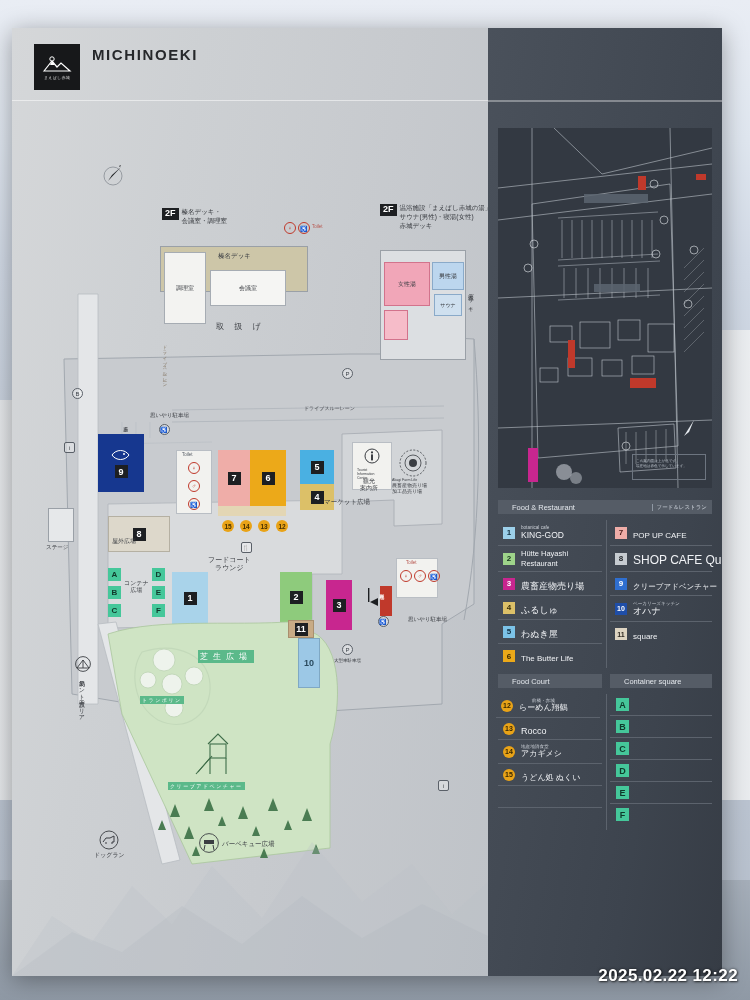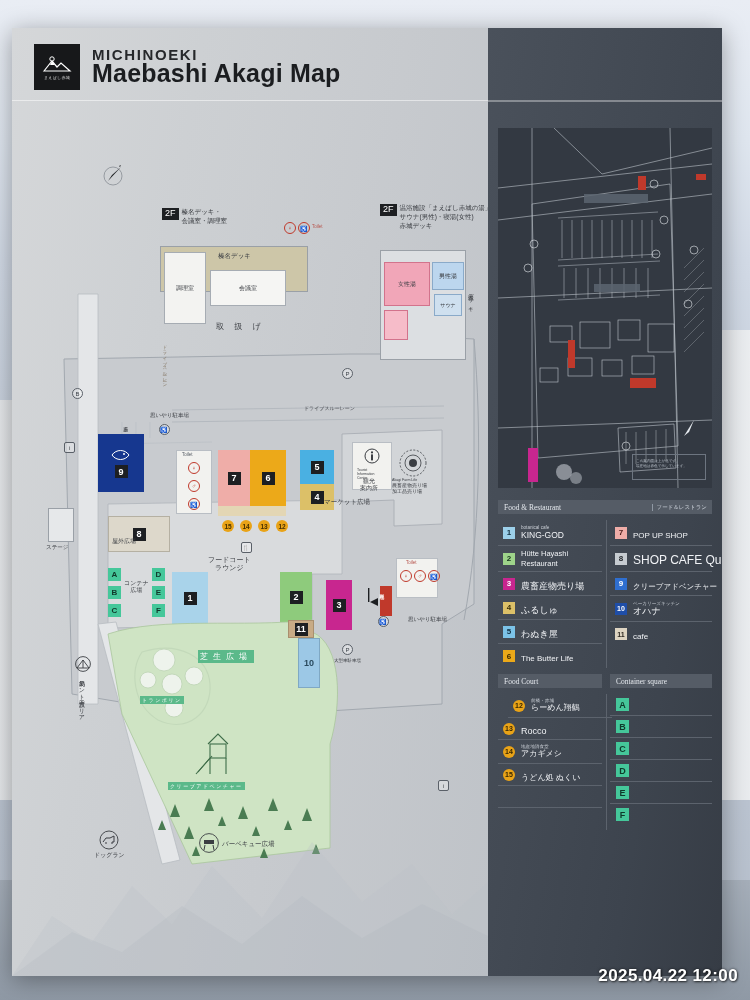--- a/index.html
+++ b/index.html
@@ -46,21 +46,21 @@
     letter-spacing:.2px; color:#1b1d20; white-space:nowrap; }
   #header-rule { position:absolute; left:0; top:72px; width:476px; height:1px;
     background:rgba(255,255,255,.5); }
 
   
   #mapwrap { position:absolute; left:0; top:76px; width:476px; height:872px; }
   .lbl { position:absolute; color:#3a3d42; white-space:nowrap; line-height:1.15; }
   .lbl-v { writing-mode:vertical-rl; }
 
   .floor-tag { position:absolute; display:flex; align-items:flex-start; gap:3px; }
-  .floor-num { background:#1d1f22; color:#fff; font-size:9px; font-weight:normal;
+  .floor-num { background:#1d1f22; color:#fff; font-size:9px; font-weight:bold;
     padding:1px 3px; line-height:1.1; }
   .floor-txt { font-size:6.5px; color:#34373c; line-height:1.35; }
 
   .bld { position:absolute; border:1px solid #9aa0a7; }
   .rm  { position:absolute; border:1px solid #a6acb3; display:flex;
     align-items:center; justify-content:center; font-size:6px; color:#3a3d42; }
 
   .shop { position:absolute; display:flex; align-items:center; justify-content:center; }
   .shop .n { width:13px; height:13px; background:#1d1f22; color:#fff; font-size:9px;
     font-weight:bold; display:flex; align-items:center; justify-content:center; }
@@ -90,21 +90,21 @@
   #aerial { position:absolute; left:10px; top:100px; width:214px; height:360px;
     background:#333942; overflow:hidden; }
   #aerial svg { display:block; }
   #aerial-info { position:absolute; right:6px; bottom:8px; width:74px; height:26px;
     border:1px solid #6d7580; }
   #aerial-info .t { color:#b9c0c9; font-size:3.6px; padding:4px 3px; line-height:1.5; }
 
   
   .sec-head { position:absolute; height:14px; background:#555c66;
     display:flex; align-items:center; }
-  .sec-head .en { color:#e3e7ec; font-size:7.5px; padding-left:6px;font-family:Liberation Serif, serif; }
+  .sec-head .en { color:#e3e7ec; font-size:7.5px; padding-left:14px; }
   .sec-head .jp { color:#cfd5dd; font-size:5.5px; position:absolute; right:5px;
     padding-left:4px; border-left:1px solid #8f98a3; }
 
   .ltable { position:absolute; }
   .lrow { position:absolute; display:flex; align-items:center;
     border-bottom:1px solid #5c636d; }
   .lrow .bdg { width:12px; height:12px; flex:0 0 12px; font-size:8px; font-weight:bold;
     display:flex; align-items:center; justify-content:center; margin-left:5px; }
   .lrow .bdg.circ { border-radius:50%; background:#e9a317; color:#3a2800; font-size:7px; }
   .lrow .txts { margin-left:6px; }
@@ -139,21 +139,20 @@
     <div id="header">
       <div id="logo-badge">
         <svg width="30" height="20" viewBox="0 0 30 20" aria-hidden="true">
           <circle cx="10" cy="5" r="2.2" fill="none" stroke="#fff" stroke-width="1"></circle>
           <path d="M2 17 L10 7 L15 13 L19 9 L28 17 Z" fill="none" stroke="#fff" stroke-width="1.2"></path>
           <path d="M10 7 L13 11 L8 11 Z" fill="#fff"></path>
         </svg>
         <span id="logo-sub">まえばし赤城</span>
       </div>
       <div id="michinoeki">MICHINOEKI</div>
-      <div id="map-title">Maebashi Akagi Map</div>
     </div>
     <div id="header-rule"></div>
 
     <div id="mapwrap">
 
       <svg width="476" height="872" style="position:absolute;left:0;top:0" aria-hidden="true">
 
         <path d="M52 255 L338 250 L372 250 L372 230 L462 235 L462 500 L430 520 L430 600 L300 608 L120 600 L60 590 Z" fill="#c8cbcf" stroke="#a2a8af" stroke-width="1"></path>
 
         <path d="M96 400 L330 396 L330 470 L300 470 L300 520 L96 524 Z" fill="#d9dbdd" stroke="#b0b5bb" stroke-width=".8"></path>
@@ -527,52 +526,52 @@
         <span class="bdg" style="background:#eca919;color:#3a2800;">6</span>
         <span class="txts"><span class="bg2" style="font-size:8px;">The Butter Life</span></span>
       </div>
     </div>
 
     <div class="vdiv" style="left:118px;top:492px;height:148px;"></div>
 
     <div class="ltable">
       <div class="lrow" style="left:122px;top:492px;width:102px;height:26px;">
         <span class="bdg" style="background:#efada8;color:#4a1d1a;">7</span>
-        <span class="txts"><span class="bg2" style="font-size:8px;">POP UP SHOP</span></span>
+        <span class="txts"><span class="bg2" style="font-size:8px;">POP UP CAFE</span></span>
       </div>
       <div class="lrow" style="left:122px;top:518px;width:102px;height:26px;">
         <span class="bdg" style="background:#c6cbd0;color:#23272b;">8</span>
         <span class="txts"><span class="bg2" style="font-size:12px;">SHOP CAFE Qu</span></span>
       </div>
       <div class="lrow" style="left:122px;top:544px;width:102px;height:24px;">
         <span class="bdg" style="background:#2f6fd0;color:#fff;">9</span>
         <span class="txts"><span class="bg2" style="font-size:7.5px;">クリーブアドベンチャー</span></span>
       </div>
       <div class="lrow" style="left:122px;top:568px;width:102px;height:26px;">
         <span class="bdg" style="background:#1f4ea8;color:#fff;font-size:7px;">10</span>
         <span class="txts">
           <span class="sm" style="display:block;">ベーカリーズキッチン</span>
           <span class="bg2 jp" style="display:block;">オハナ</span>
         </span>
       </div>
       <div class="lrow" style="left:122px;top:594px;width:102px;height:24px;border-bottom:none;">
         <span class="bdg" style="background:#ddd4c2;color:#2c2720;font-size:7px;">11</span>
-        <span class="txts"><span class="bg2" style="font-size:8px;">cafe</span></span>
+        <span class="txts"><span class="bg2" style="font-size:8px;">square</span></span>
       </div>
     </div>
 
     <div class="sec-head" style="left:10px;top:646px;width:104px;">
       <span class="en">Food Court</span>
     </div>
     <div class="sec-head" style="left:122px;top:646px;width:102px;">
       <span class="en">Container square</span>
     </div>
 
     <div class="ltable">
-      <div class="lrow" style="left:20px;top:666px;width:104px;height:24px;">
+      <div class="lrow" style="left:8px;top:666px;width:104px;height:24px;text-align:center;">
         <span class="bdg circ">12</span>
         <span class="txts">
           <span class="sm" style="display:block;">前橋・赤城</span>
           <span class="bg2 jp" style="display:block;font-size:8px;">らーめん翔鶴</span>
         </span>
       </div>
       <div class="lrow" style="left:10px;top:690px;width:104px;height:22px;">
         <span class="bdg circ">13</span>
         <span class="txts"><span class="bg2" style="font-size:9px;">Rocco</span></span>
       </div>
@@ -609,13 +608,13 @@
       <div class="csrow" style="left:122px;top:754px;width:102px;height:22px;">
         <span class="csq" style="left:6px;top:4px;position:absolute;">E</span>
       </div>
       <div class="csrow" style="left:122px;top:776px;width:102px;height:22px;border-bottom:none;">
         <span class="csq" style="left:6px;top:4px;position:absolute;">F</span>
       </div>
     </div>
   </div>
 </div>
 
-<div id="timestamp">2025.04.22 12:00</div>
+<div id="timestamp">2025.02.22 12:22</div>
 
 </body></html>

